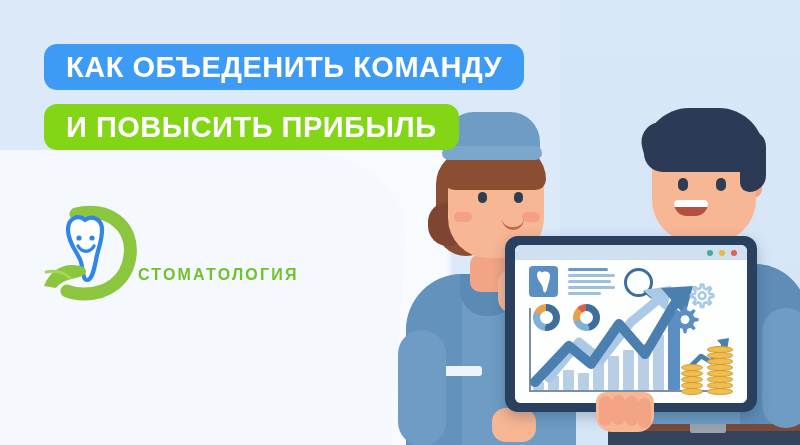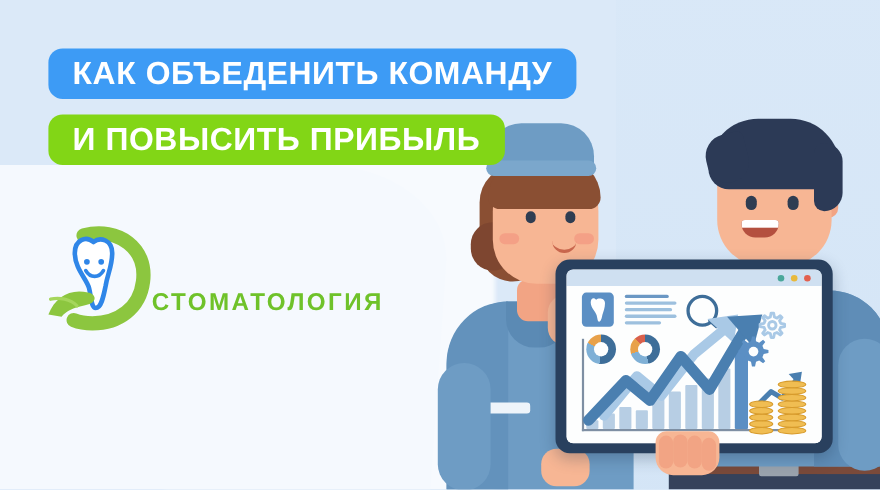--- a/index.html
+++ b/index.html
@@ -54,21 +54,21 @@
   .logo-mark{position:absolute;left:0;top:4px;width:104px;height:104px;}
   .logo-wordmark{position:absolute;left:98px;top:2px;width:205px;height:110px;}
   .logo-script{
     position:absolute;left:0;top:0;width:205px;height:66px;
     color:#2f86e8;font-family:"DejaVu Serif","Liberation Serif",serif;
     font-style:italic;font-weight:bold;font-size:47px;line-height:64px;
     letter-spacing:-1px;
   }
   .logo-sub{
     position:absolute;left:6px;top:64px;
-    color:#6fc22a;font-size:22px;font-weight:bold;letter-spacing:2.2px;
+    color:#6fc22a;font-size:16px;font-weight:bold;letter-spacing:2.2px;
     line-height:26px;white-space:nowrap;
   }
 
   
   .char{position:absolute;}
 
   
   .w-wrap{left:398px;top:98px;width:200px;height:347px;z-index:18;}
   .w-body{position:absolute;left:8px;top:176px;width:170px;height:175px;
     background:#6e9cc4;border-radius:58px 58px 0 0;}

